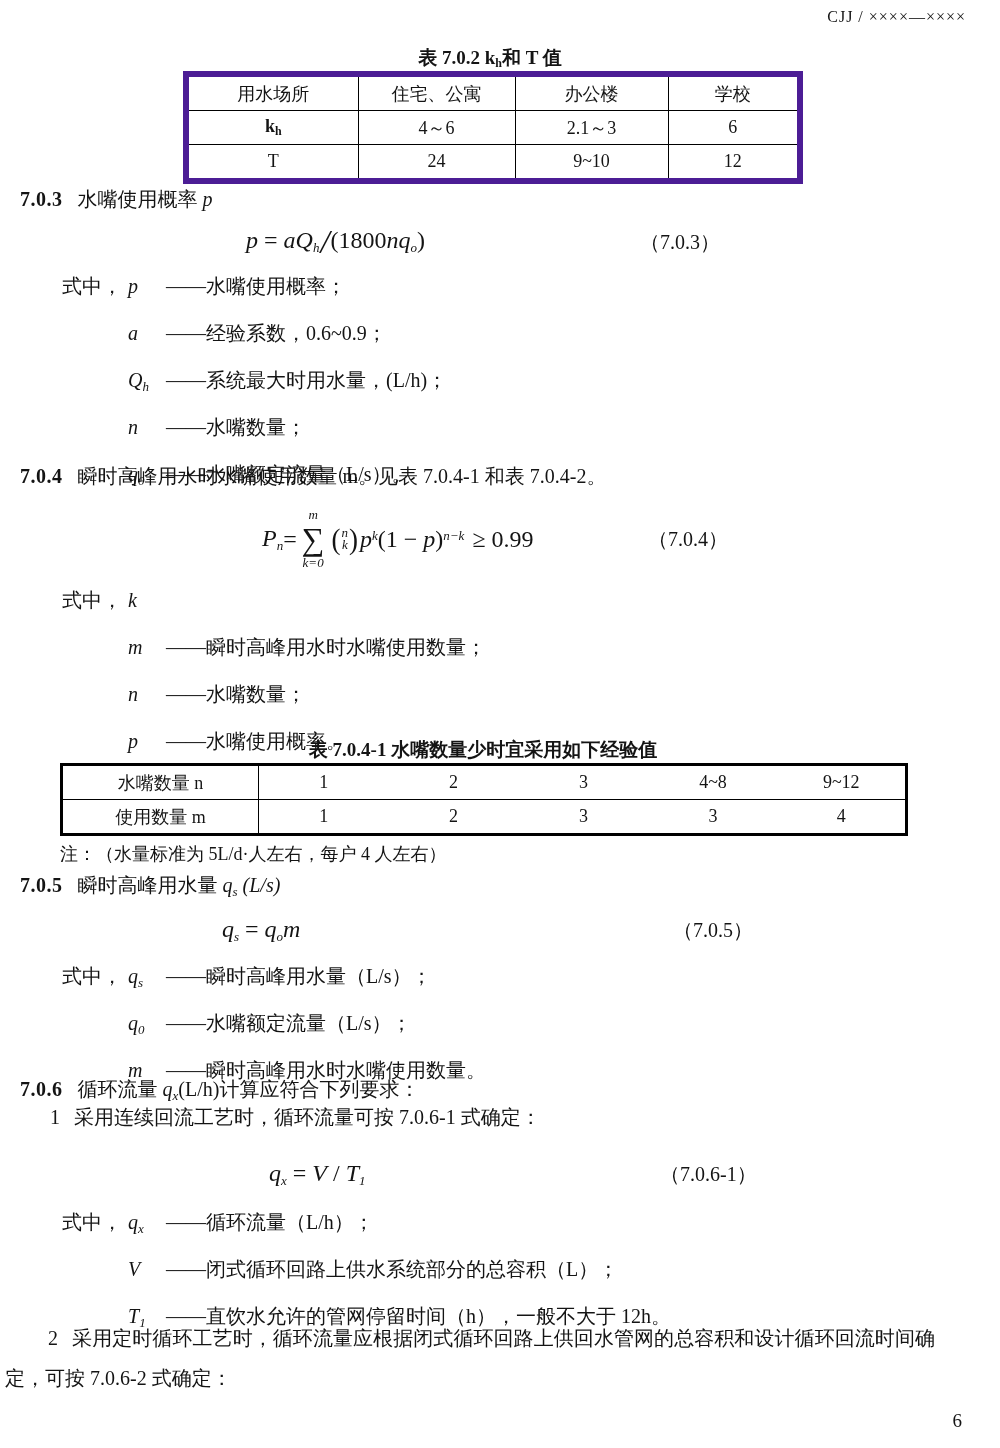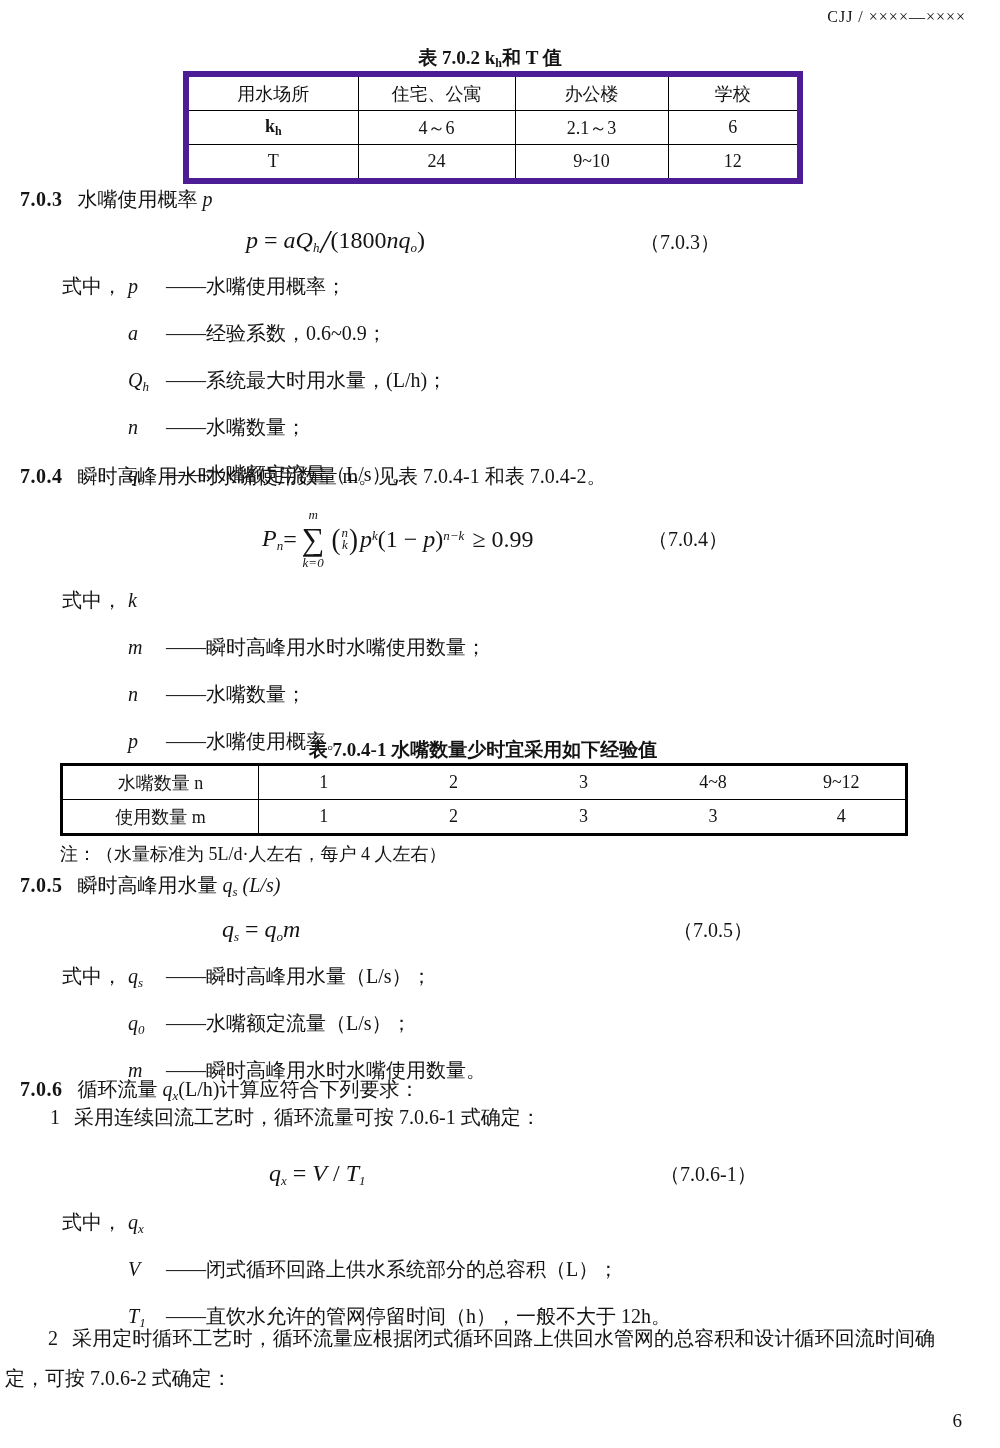--- a/index.html
+++ b/index.html
@@ -258,20 +258,21 @@
 
   <div class="formula f7061" style="top:1152px">
     <span class="f-content"><span class="it">q</span><sub class="v it">x</sub><span class="up"> = </span><span class="it">V</span><span class="up"> / </span><span class="it">T</span><sub class="v">1</sub></span>
     <span class="f-label">（7.0.6-1）</span>
   </div>
 
   <div class="defs" style="top:1202px">
     <div class="def-line">
         <span class="def-intro">式中，</span>
         <span class="def-sym"><span>q</span><sub class="v">x</sub></span>
+        <span class="def-desc">——循环流量（L/h）；</span>
       </div>
     <div class="def-line">
         <span class="def-intro"></span>
         <span class="def-sym"><span>V</span><sub class="v"></sub></span>
         <span class="def-desc">——闭式循环回路上供水系统部分的总容积（L）；</span>
       </div>
     <div class="def-line">
         <span class="def-intro"></span>
         <span class="def-sym"><span>T</span><sub class="v">1</sub></span>
         <span class="def-desc">——直饮水允许的管网停留时间（h），一般不大于 12h。</span>

